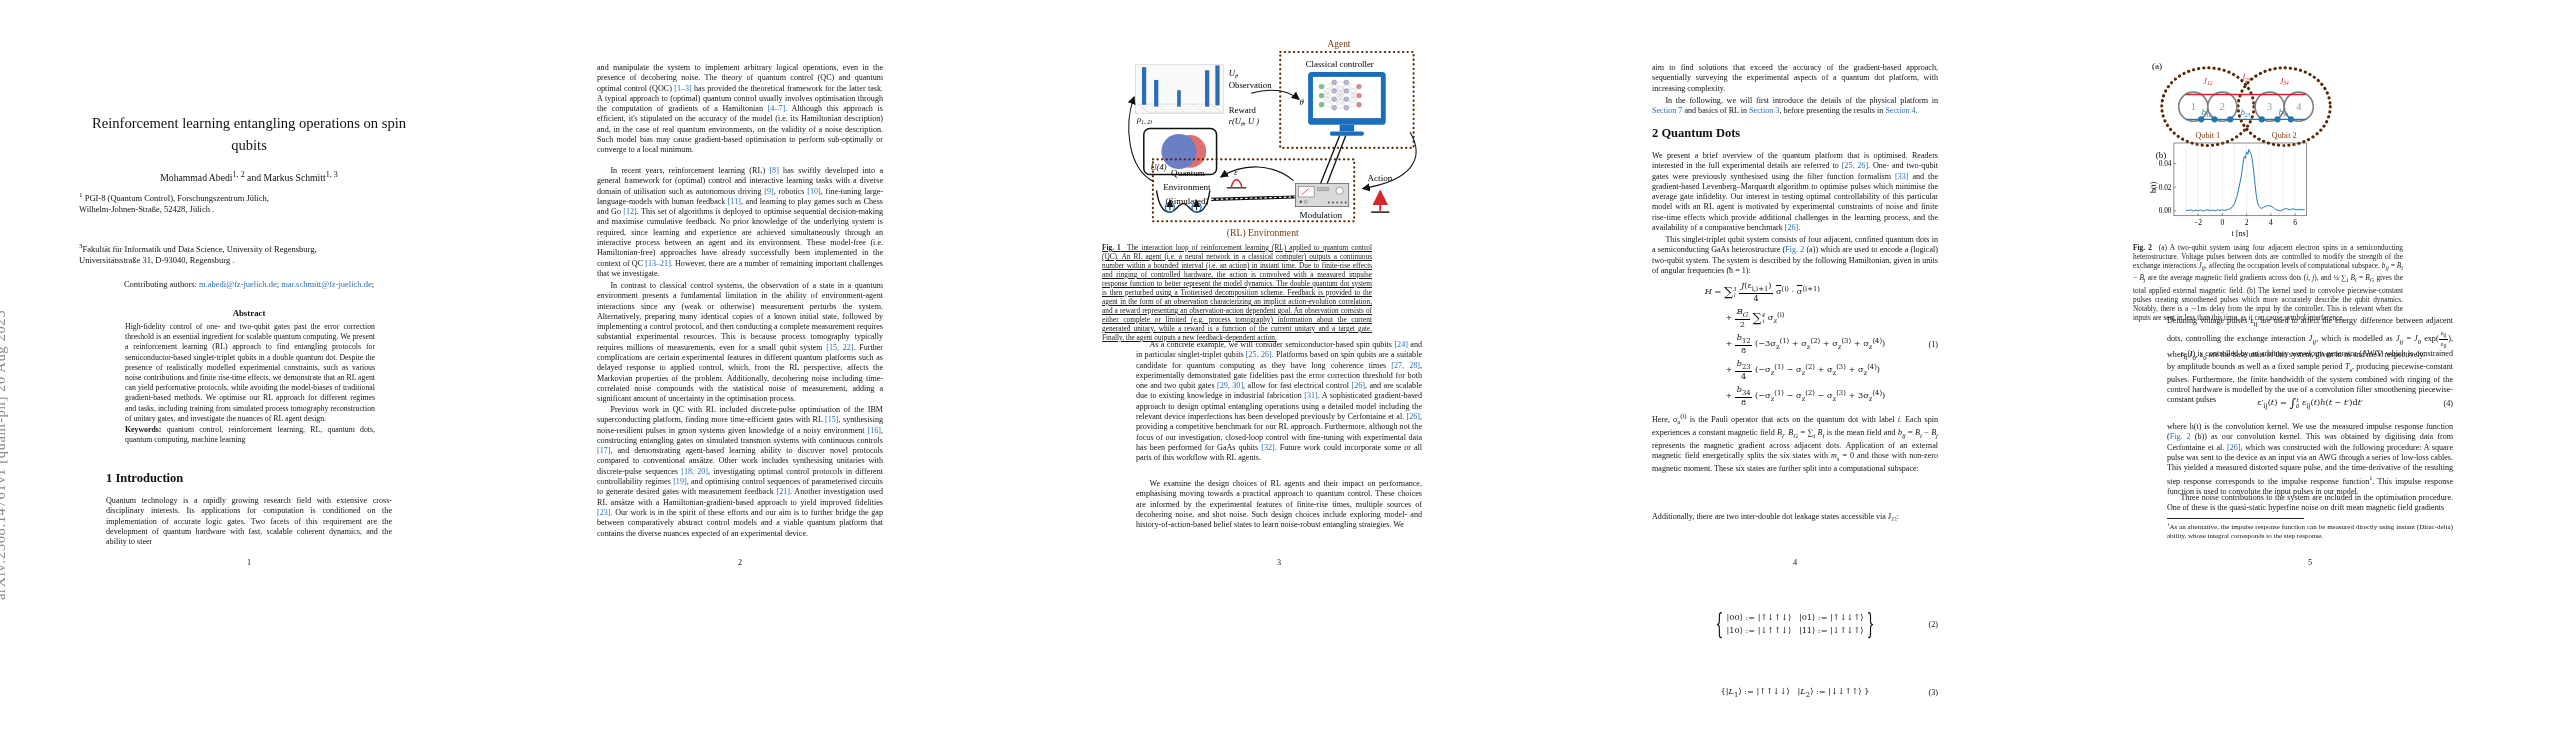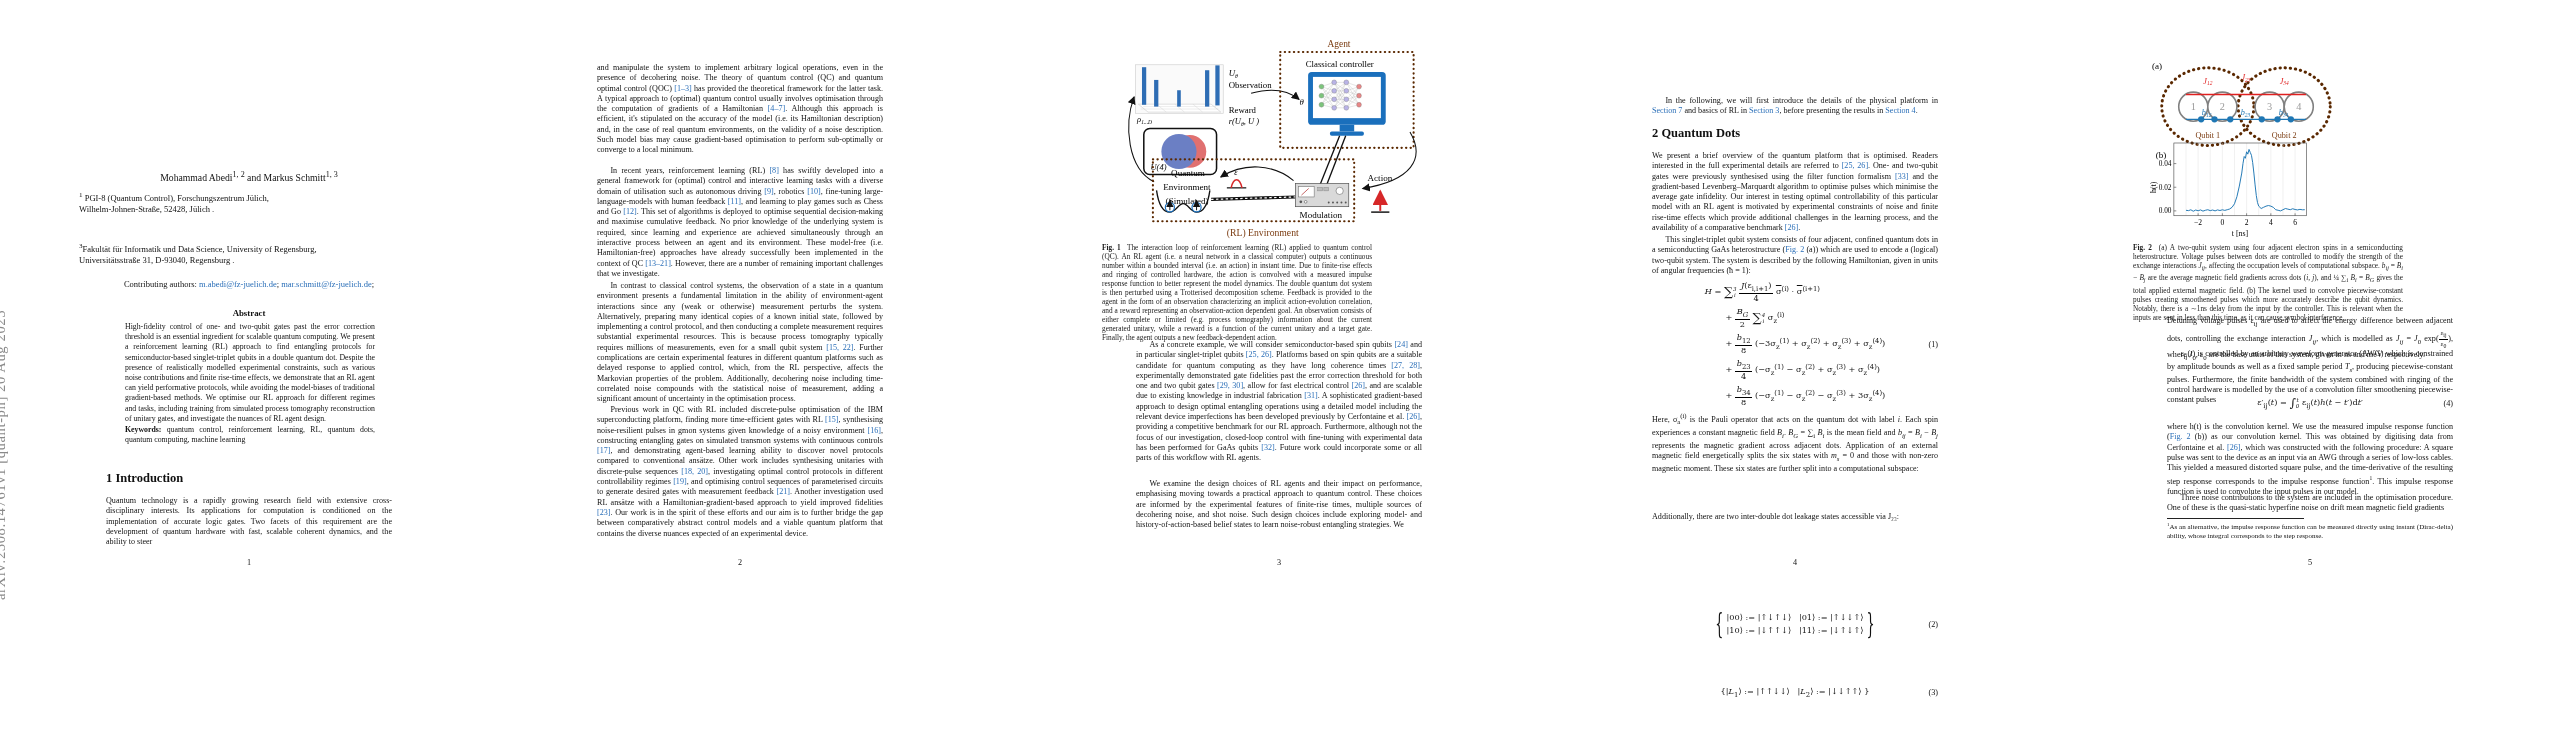--- a/index.html
+++ b/index.html
@@ -45,20 +45,21 @@
   .capb{font-weight:bold;}
   svg text{font-family:"Liberation Serif","DejaVu Serif",serif;}
   .ftrule{border-top:0.7px solid #222;width:137px;}
   .footnote{font-size:7px;line-height:8.5px;text-align:justify;}
 </style>
 </head>
 <body>
 
 <div class="page" id="p1">
   <div class="abs watermark" style="left:8.5px;bottom:129px;">arXiv:2508.14761v1  [quant-ph]  20 Aug 2025</div>
+  <div class="abs title colw" style="top:112px;">Reinforcement learning entangling operations on spin qubits</div>
   <div class="abs authors colw" style="top:170px;">Mohammad Abedi<sup>1, 2</sup> and Markus Schmitt<sup>1, 3</sup></div>
   <div class="abs affil colw" style="top:190px;"><sup>1</sup> PGI-8 (Quantum Control), Forschungszentrum Jülich,<br>Wilhelm-Johnen-Straße, 52428, Jülich .</div>
   <div class="abs affil colw" style="top:241px;"><sup>3</sup>Fakultät für Informatik und Data Science, University of Regensburg,<br>Universitätsstraße 31, D-93040, Regensburg .</div>
   <div class="abs contrib colw" style="top:279px;"><span>Contributing authors: </span><span class="c">m.abedi@fz-juelich.de</span><span>; </span><span class="c">mar.schmitt@fz-juelich.de</span><span>;</span></div>
   <div class="abs abshead colw" style="top:308px;">Abstract</div>
   <div class="abs abstext" style="left:125px;width:250px;top:322px;">High-fidelity control of one- and two-qubit gates past the error correction threshold is an essential ingredient for scalable quantum computing. We present a reinforcement learning (RL) approach to find entangling protocols for semiconductor-based singlet-triplet qubits in a double quantum dot. Despite the presence of realistically modelled experimental constraints, such as various noise contributions and finite rise-time effects, we demonstrate that an RL agent can yield performative protocols, while avoiding the model-biases of traditional gradient-based methods. We optimise our RL approach for different regimes and tasks, including training from simulated process tomography reconstruction of unitary gates, and investigate the nuances of RL agent design.</div>
   <div class="abs abstext" style="left:125px;width:250px;top:425px;"><b>Keywords:</b> quantum control, reinforcement learning, RL, quantum dots, quantum computing, machine learning</div>
   <div class="abs h1 col" style="top:471px;">1  Introduction</div>
   <div class="abs body-text col" style="top:496px;">Quantum technology is a rapidly growing research field with extensive cross-disciplinary interests. Its applications for computation is conditioned on the implementation of accurate logic gates. Two facets of this requirement are the development of quantum hardware with fast, scalable coherent dynamics, and the ability to steer</div>
   <div class="abs pagenum" style="top:558px;">1</div>
@@ -229,29 +230,30 @@
         <circle cx="342" cy="285" r="2.2" fill="#fff" stroke="#555"></circle>
       <circle cx="380" cy="286" r="1.6" fill="#555"></circle>
         <circle cx="387" cy="286" r="1.6" fill="#555"></circle>
         <circle cx="394" cy="286" r="1.6" fill="#555"></circle>
         <circle cx="401" cy="286" r="1.6" fill="#555"></circle>
         <circle cx="408" cy="286" r="1.6" fill="#555"></circle>
     </g>
     <text x="332" y="311" font-size="15">Modulation</text>
     <text x="212" y="342" font-size="16" fill="#7a3b10">(RL) Environment</text>
   </svg>
-  <div class="abs cap" style="left:72px;width:270px;top:243px;">
+  <div class="abs cap" style="left:72px;width:270px;top:243px;text-decoration:underline;">
     <span class="capb">Fig. 1</span><span>&nbsp;&nbsp;</span><span>The interaction loop of reinforcement learning (RL) applied to quantum control (QC). An RL agent (i.e. a neural network in a classical computer) outputs a continuous number within a bounded interval (i.e. an action) in instant time. Due to finite-rise effects and ringing of controlled hardware, the action is convolved with a measured impulse response function to better represent the model dynamics. The double quantum dot system is then perturbed using a Trotterised decomposition scheme. Feedback is provided to the agent in the form of an observation characterizing an implicit action-evolution correlation, and a reward representing an observation-action dependent goal. An observation consists of either complete or limited (e.g. process tomography) information about the current generated unitary, while a reward is a function of the current unitary and a target gate. Finally, the agent outputs a new feedback-dependent action.</span>
   </div>
   <div class="abs body-text col indent" style="top:340px;"><span>As a concrete example, we will consider semiconductor-based spin qubits </span><span class="c">[24]</span><span> and in particular singlet-triplet qubits </span><span class="c">[25, 26]</span><span>. Platforms based on spin qubits are a suitable candidate for quantum computing as they have long coherence times </span><span class="c">[27, 28]</span><span>, experimentally demonstrated gate fidelities past the error correction threshold for both one and two qubit gates </span><span class="c">[29, 30]</span><span>, allow for fast electrical control </span><span class="c">[26]</span><span>, and are scalable due to existing knowledge in industrial fabrication </span><span class="c">[31]</span><span>. A sophisticated gradient-based approach to design optimal entangling operations using a detailed model including the relevant device imperfections has been developed previously by Cerfontaine et al. </span><span class="c">[26]</span><span>, providing a competitive benchmark for our RL approach. Furthermore, although not the focus of our investigation, closed-loop control with fine-tuning with experimental data has been performed for GaAs qubits </span><span class="c">[32]</span><span>. Future work could incorporate some or all parts of this workflow with RL agents.</span></div>
   <div class="abs body-text col indent" style="top:479px;">We examine the design choices of RL agents and their impact on performance, emphasising moving towards a practical approach to quantum control. These choices are informed by the experimental features of finite-rise times, multiple sources of decohering noise, and shot noise. Such design choices include exploring model- and history-of-action-based belief states to learn noise-robust entangling strategies. We</div>
   <div class="abs pagenum" style="top:558px;">3</div>
 </div>
 
 <div class="page" id="p4">
+  <div class="abs body-text col" style="top:63px;">aim to find solutions that exceed the accuracy of the gradient-based approach, sequentially surveying the experimental aspects of a quantum dot platform, with increasing complexity.</div>
   <div class="abs body-text col indent" style="top:96px;"><span>In the following, we will first introduce the details of the physical platform in </span><span class="c">Section 7</span><span> and basics of RL in </span><span class="c">Section 3</span><span>, before presenting the results in </span><span class="c">Section 4</span><span>.</span></div>
   <div class="abs h1 col" style="top:126px;">2  Quantum Dots</div>
   <div class="abs body-text col" style="top:151px;"><span>We present a brief overview of the quantum platform that is optimised. Readers interested in the full experimental details are referred to </span><span class="c">[25, 26]</span><span>. One- and two-qubit gates were previously synthesised using the filter function formalism </span><span class="c">[33]</span><span> and the gradient-based Levenberg–Marquardt algorithm to optimise pulses which minimise the average gate infidelity. Our interest in testing optimal controllability of this particular model with an RL agent is motivated by experimental constraints of noise and finite rise-time effects which provide additional challenges in the learning process, and the availability of a comparative benchmark </span><span class="c">[26]</span><span>.</span></div>
   <div class="abs body-text col indent" style="top:235px;"><span>This singlet-triplet qubit system consists of four adjacent, confined quantum dots in a semiconducting GaAs heterostructure (</span><span class="c">Fig. 2</span><span> (a)) which are used to encode a (logical) two-qubit system. The system is described by the following Hamiltonian, given in units of angular frequencies (ħ = 1):</span></div>
   <div class="abs eq col" style="top:278px;">
     <div class="lines">
       <div><i>H</i> = <span class="sum">∑</span><span class="lims"><i>3</i><i>i</i></span> <span class="frac"><span><i>J</i>(ε<sub>i,i+1</sub>)</span><span>4</span></span> <span class="ol">σ</span><sup>(i)</sup> · <span class="ol">σ</span><sup>(i+1)</sup></div>
       <div>+ <span class="frac"><span><i>B<sub>G</sub></i></span><span>2</span></span> <span class="sum">∑</span><span class="lims"><i>4</i><i>i</i></span> σ<sub>z</sub><sup>(i)</sup></div>
       <div>+ <span class="frac"><span><i>b</i><sub>12</sub></span><span>8</span></span> (−3σ<sub>z</sub><sup>(1)</sup> + σ<sub>z</sub><sup>(2)</sup> + σ<sub>z</sub><sup>(3)</sup> + σ<sub>z</sub><sup>(4)</sup>)</div>
       <div>+ <span class="frac"><span><i>b</i><sub>23</sub></span><span>4</span></span> (−σ<sub>z</sub><sup>(1)</sup> − σ<sub>z</sub><sup>(2)</sup> + σ<sub>z</sub><sup>(3)</sup> + σ<sub>z</sub><sup>(4)</sup>)</div>

